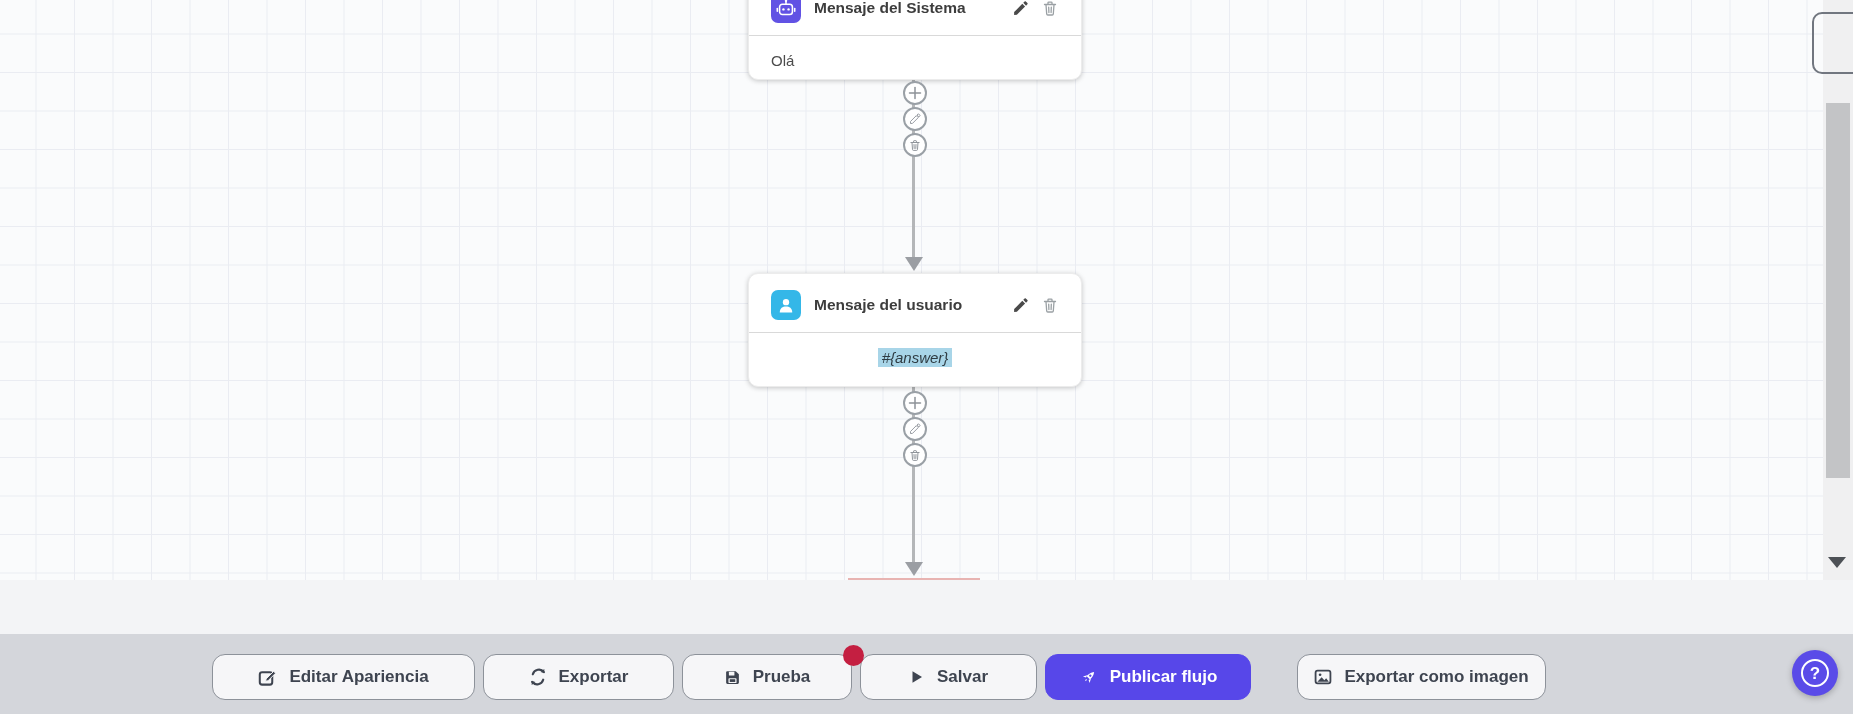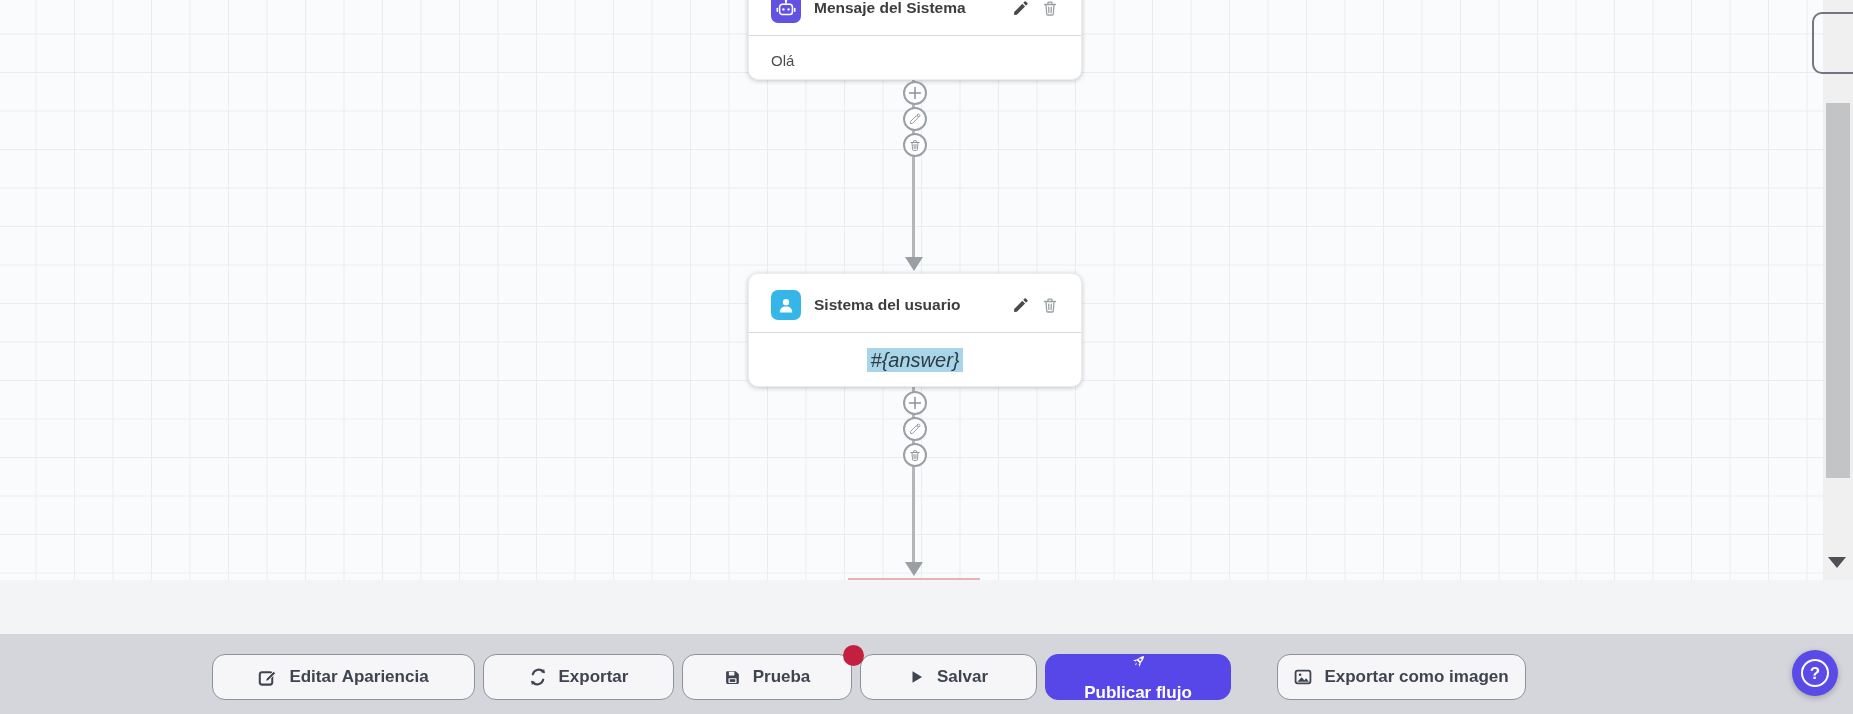--- a/index.html
+++ b/index.html
@@ -41,21 +41,21 @@
     margin-left:13px; font-size:15.5px; font-weight:bold; color:#3d3d3d;
     flex:1 1 auto; white-space:nowrap;
   }
   .card-actions { display:flex; align-items:center; gap:13px; }
   .card-actions .act { width:17px; height:17px; cursor:pointer; display:block; }
   .card-divider { height:1px; background:#d9d9d9; margin:12px 0 0 0; }
   .card-body { padding:16px 22px 0 22px; font-size:15px; color:#4c4c4c; }
   .card-body.centered { text-align:center; }
   .var-highlight {
     background:#a8d5e8; color:#2e3b42; font-style:italic;
-    padding:1px 4px; font-size:20px;
+    padding:1px 4px; font-size:15px;
   }
 
   
   .conn-line { position:absolute; left:912px; width:2.5px; background:#b4b6b8; }
   .line-1 { top:80px;  height:178px; }
   .line-2 { top:387px; height:176px; }
   .conn-arrow {
     position:absolute; left:905px; width:0; height:0;
     border-left:9px solid transparent; border-right:9px solid transparent;
     border-top:14px solid #9b9ea3;
@@ -101,21 +101,21 @@
   .toolbar-row { position:absolute; left:212px; top:20px; display:flex; gap:8px; }
   .tb-btn {
     height:46px; display:flex; align-items:center; justify-content:center; gap:12px;
     background:#f6f6f8; border:1px solid #8d929a; border-radius:13px;
     font-size:17px; font-weight:bold; color:#3e4450; cursor:pointer;
     white-space:nowrap;
   }
   .tb-btn .bicon { display:flex; align-items:center; justify-content:center; }
   .tb-btn.primary { background:#5747e9; border:1px solid #5747e9; color:#ffffff; }
   .w1 { width:263px; } .w2 { width:191px; } .w3 { width:170px; }
-  .w4 { width:177px; } .w5 { width:186px;flex-direction:column; } .w6 { width:249px;margin-left:38px; }
+  .w4 { width:177px; } .w5 { width:206px; } .w6 { width:249px;margin-left:38px; }
 
   .notif-dot {
     position:absolute; left:843px; top:645px; width:21px; height:21px;
     border-radius:50%; background:#c41f41; z-index:5;
   }
 
   
   .help-btn {
     position:absolute; left:1792px; top:650px; width:46px; height:46px;
     border-radius:50%; background:#5a4be8; cursor:pointer;
@@ -208,21 +208,21 @@
   </div>
 
   <div class="node-card card-user">
     <div class="card-header">
       <div class="node-icon user">
         <svg width="20" height="20" viewBox="0 0 24 24">
           <circle cx="12" cy="8.6" r="3.8" fill="#ffffff"></circle>
           <path d="M4.5 21 C4.5 15.8 8 13.8 12 13.8 C16 13.8 19.5 15.8 19.5 21 Z" fill="#ffffff"></path>
         </svg>
       </div>
-      <div class="node-title">Sistema del usuario</div>
+      <div class="node-title">Mensaje del usuario</div>
       <div class="card-actions">
         <span class="act">
           <svg width="17" height="17" viewBox="0 0 16 16">
             <path d="M2 11.3 L9.7 3.6 L12.3 6.2 L4.6 13.9 L2 14 Z M10.6 2.7 L11.9 1.4 C12.2 1.1 12.7 1.1 13 1.4 L14.5 2.9 C14.8 3.2 14.8 3.7 14.5 4 L13.2 5.3 Z" fill="#4a4a4a"></path>
           </svg>
         </span>
         <span class="act">
           <svg width="16" height="17" viewBox="0 0 16 17">
             <g stroke="#9aa0a4" stroke-width="1.3" fill="none" stroke-linecap="round">
               <line x1="2.5" y1="4.5" x2="13.5" y2="4.5"></line>

